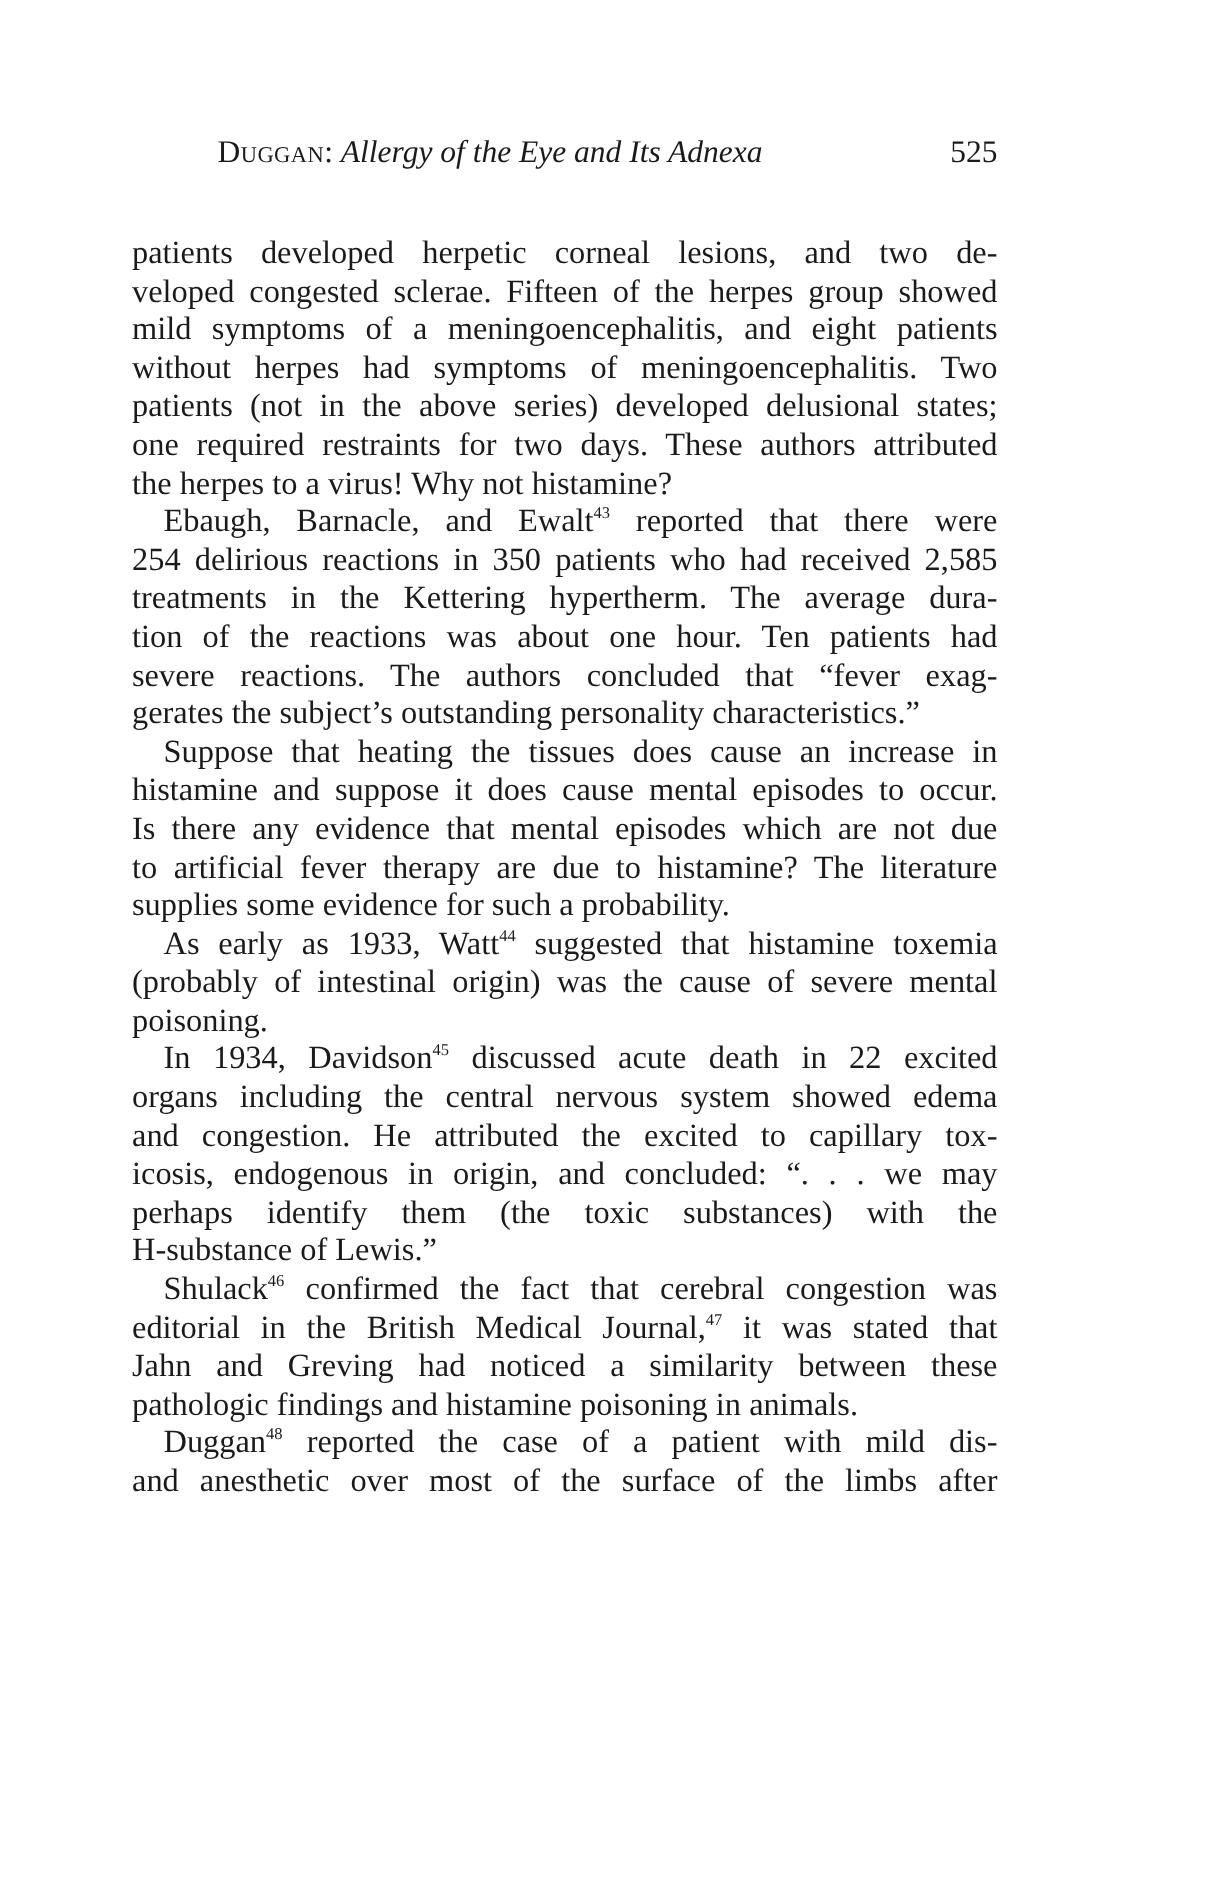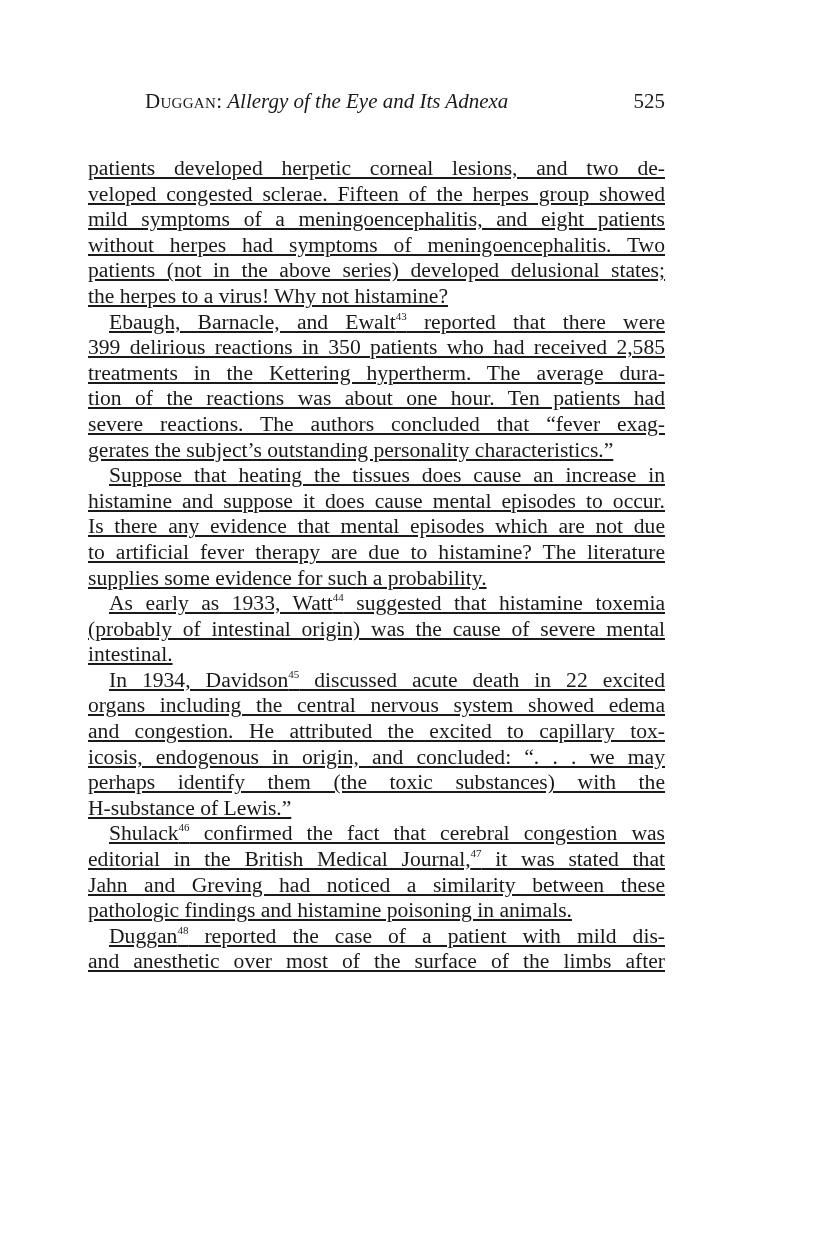--- a/index.html
+++ b/index.html
@@ -45,21 +45,20 @@
       top: 0;
     }
     .body-text {
       position: absolute;
       top: 156px;
       left: 88px;
       width: 577px;
       font-family: "Liberation Serif", serif;
       font-size: 21.6px;
       line-height: 25.6px;
-      text-decoration: underline;
     }
     .line {
       display: block;
       height: 25.6px;
       white-space: nowrap;
       text-align: justify;
       text-align-last: justify;
     }
     .line.last {
       text-align-last: left;
@@ -82,35 +81,36 @@
     <span class="author">Duggan</span><span>: </span><span class="title">Allergy of the Eye and Its Adnexa</span>
     <span class="page-number">525</span>
   </div>
 
   <div class="body-text" id="body-text">
       <span class="line"><span>patients developed herpetic corneal lesions, and two de-</span></span>
       <span class="line"><span>veloped congested sclerae. Fifteen of the herpes group showed</span></span>
       <span class="line"><span>mild symptoms of a meningoencephalitis, and eight patients</span></span>
       <span class="line"><span>without herpes had symptoms of meningoencephalitis. Two</span></span>
       <span class="line"><span>patients (not in the above series) developed delusional states;</span></span>
+      <span class="line"><span>one required restraints for two days. These authors attributed</span></span>
       <span class="line last"><span>the herpes to a virus! Why not histamine?</span></span>
       <span class="line indent"><span>Ebaugh, Barnacle, and Ewalt</span><sup>43</sup><span> reported that there were</span></span>
-      <span class="line"><span>399 delirious reactions in 350 patients who had received 2,585</span></span>
+      <span class="line"><span>254 delirious reactions in 350 patients who had received 2,585</span></span>
       <span class="line"><span>treatments in the Kettering hypertherm. The average dura-</span></span>
       <span class="line"><span>tion of the reactions was about one hour. Ten patients had</span></span>
       <span class="line"><span>severe reactions. The authors concluded that “fever exag-</span></span>
       <span class="line last"><span>gerates the subject’s outstanding personality characteristics.”</span></span>
       <span class="line indent"><span>Suppose that heating the tissues does cause an increase in</span></span>
       <span class="line"><span>histamine and suppose it does cause mental episodes to occur.</span></span>
       <span class="line"><span>Is there any evidence that mental episodes which are not due</span></span>
       <span class="line"><span>to artificial fever therapy are due to histamine? The literature</span></span>
       <span class="line last"><span>supplies some evidence for such a probability.</span></span>
       <span class="line indent"><span>As early as 1933, Watt</span><sup>44</sup><span> suggested that histamine toxemia</span></span>
       <span class="line"><span>(probably of intestinal origin) was the cause of severe mental</span></span>
-      <span class="line last"><span>intestinal.</span></span>
+      <span class="line last"><span>poisoning.</span></span>
       <span class="line indent"><span>In 1934, Davidson</span><sup>45</sup><span> discussed acute death in 22 excited</span></span>
       <span class="line"><span>organs including the central nervous system showed edema</span></span>
       <span class="line"><span>and congestion. He attributed the excited to capillary tox-</span></span>
       <span class="line"><span>icosis, endogenous in origin, and concluded: “. . . we may</span></span>
       <span class="line"><span>perhaps identify them (the toxic substances) with the</span></span>
       <span class="line last"><span>H-substance of Lewis.”</span></span>
       <span class="line indent"><span>Shulack</span><sup>46</sup><span> confirmed the fact that cerebral congestion was</span></span>
       <span class="line"><span>editorial in the British Medical Journal,</span><sup>47</sup><span> it was stated that</span></span>
       <span class="line"><span>Jahn and Greving had noticed a similarity between these</span></span>
       <span class="line last"><span>pathologic findings and histamine poisoning in animals.</span></span>

